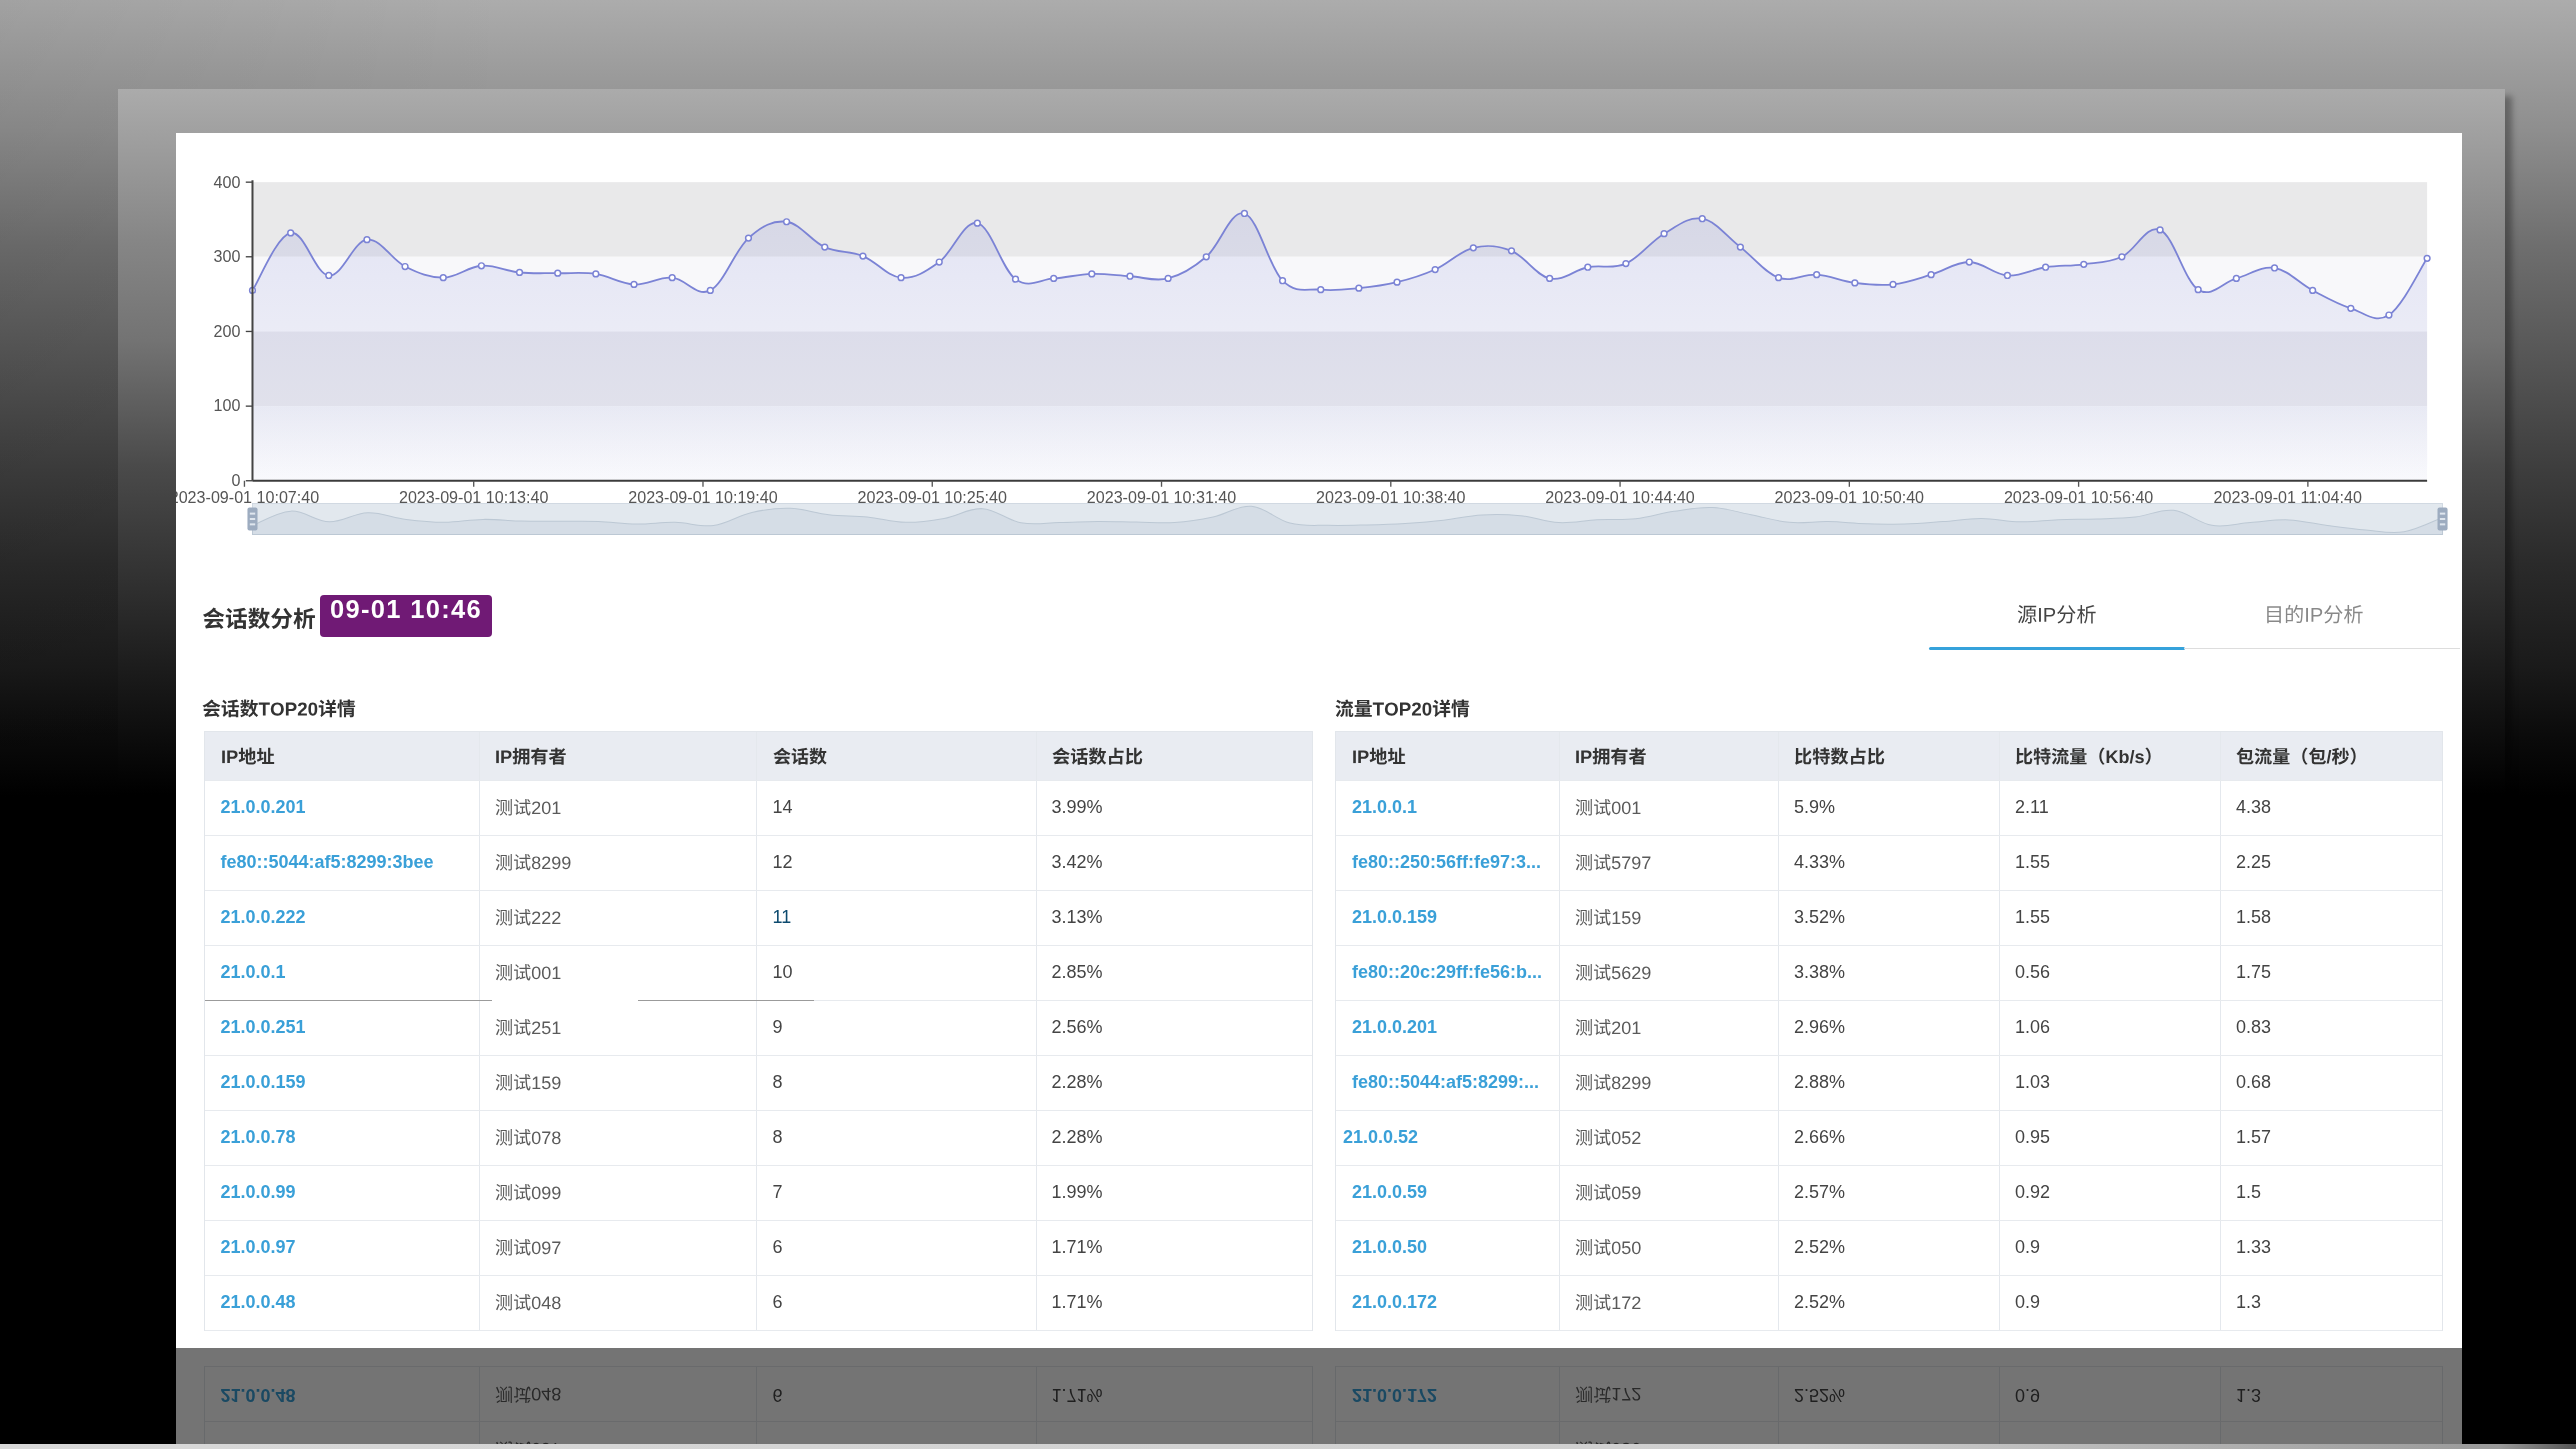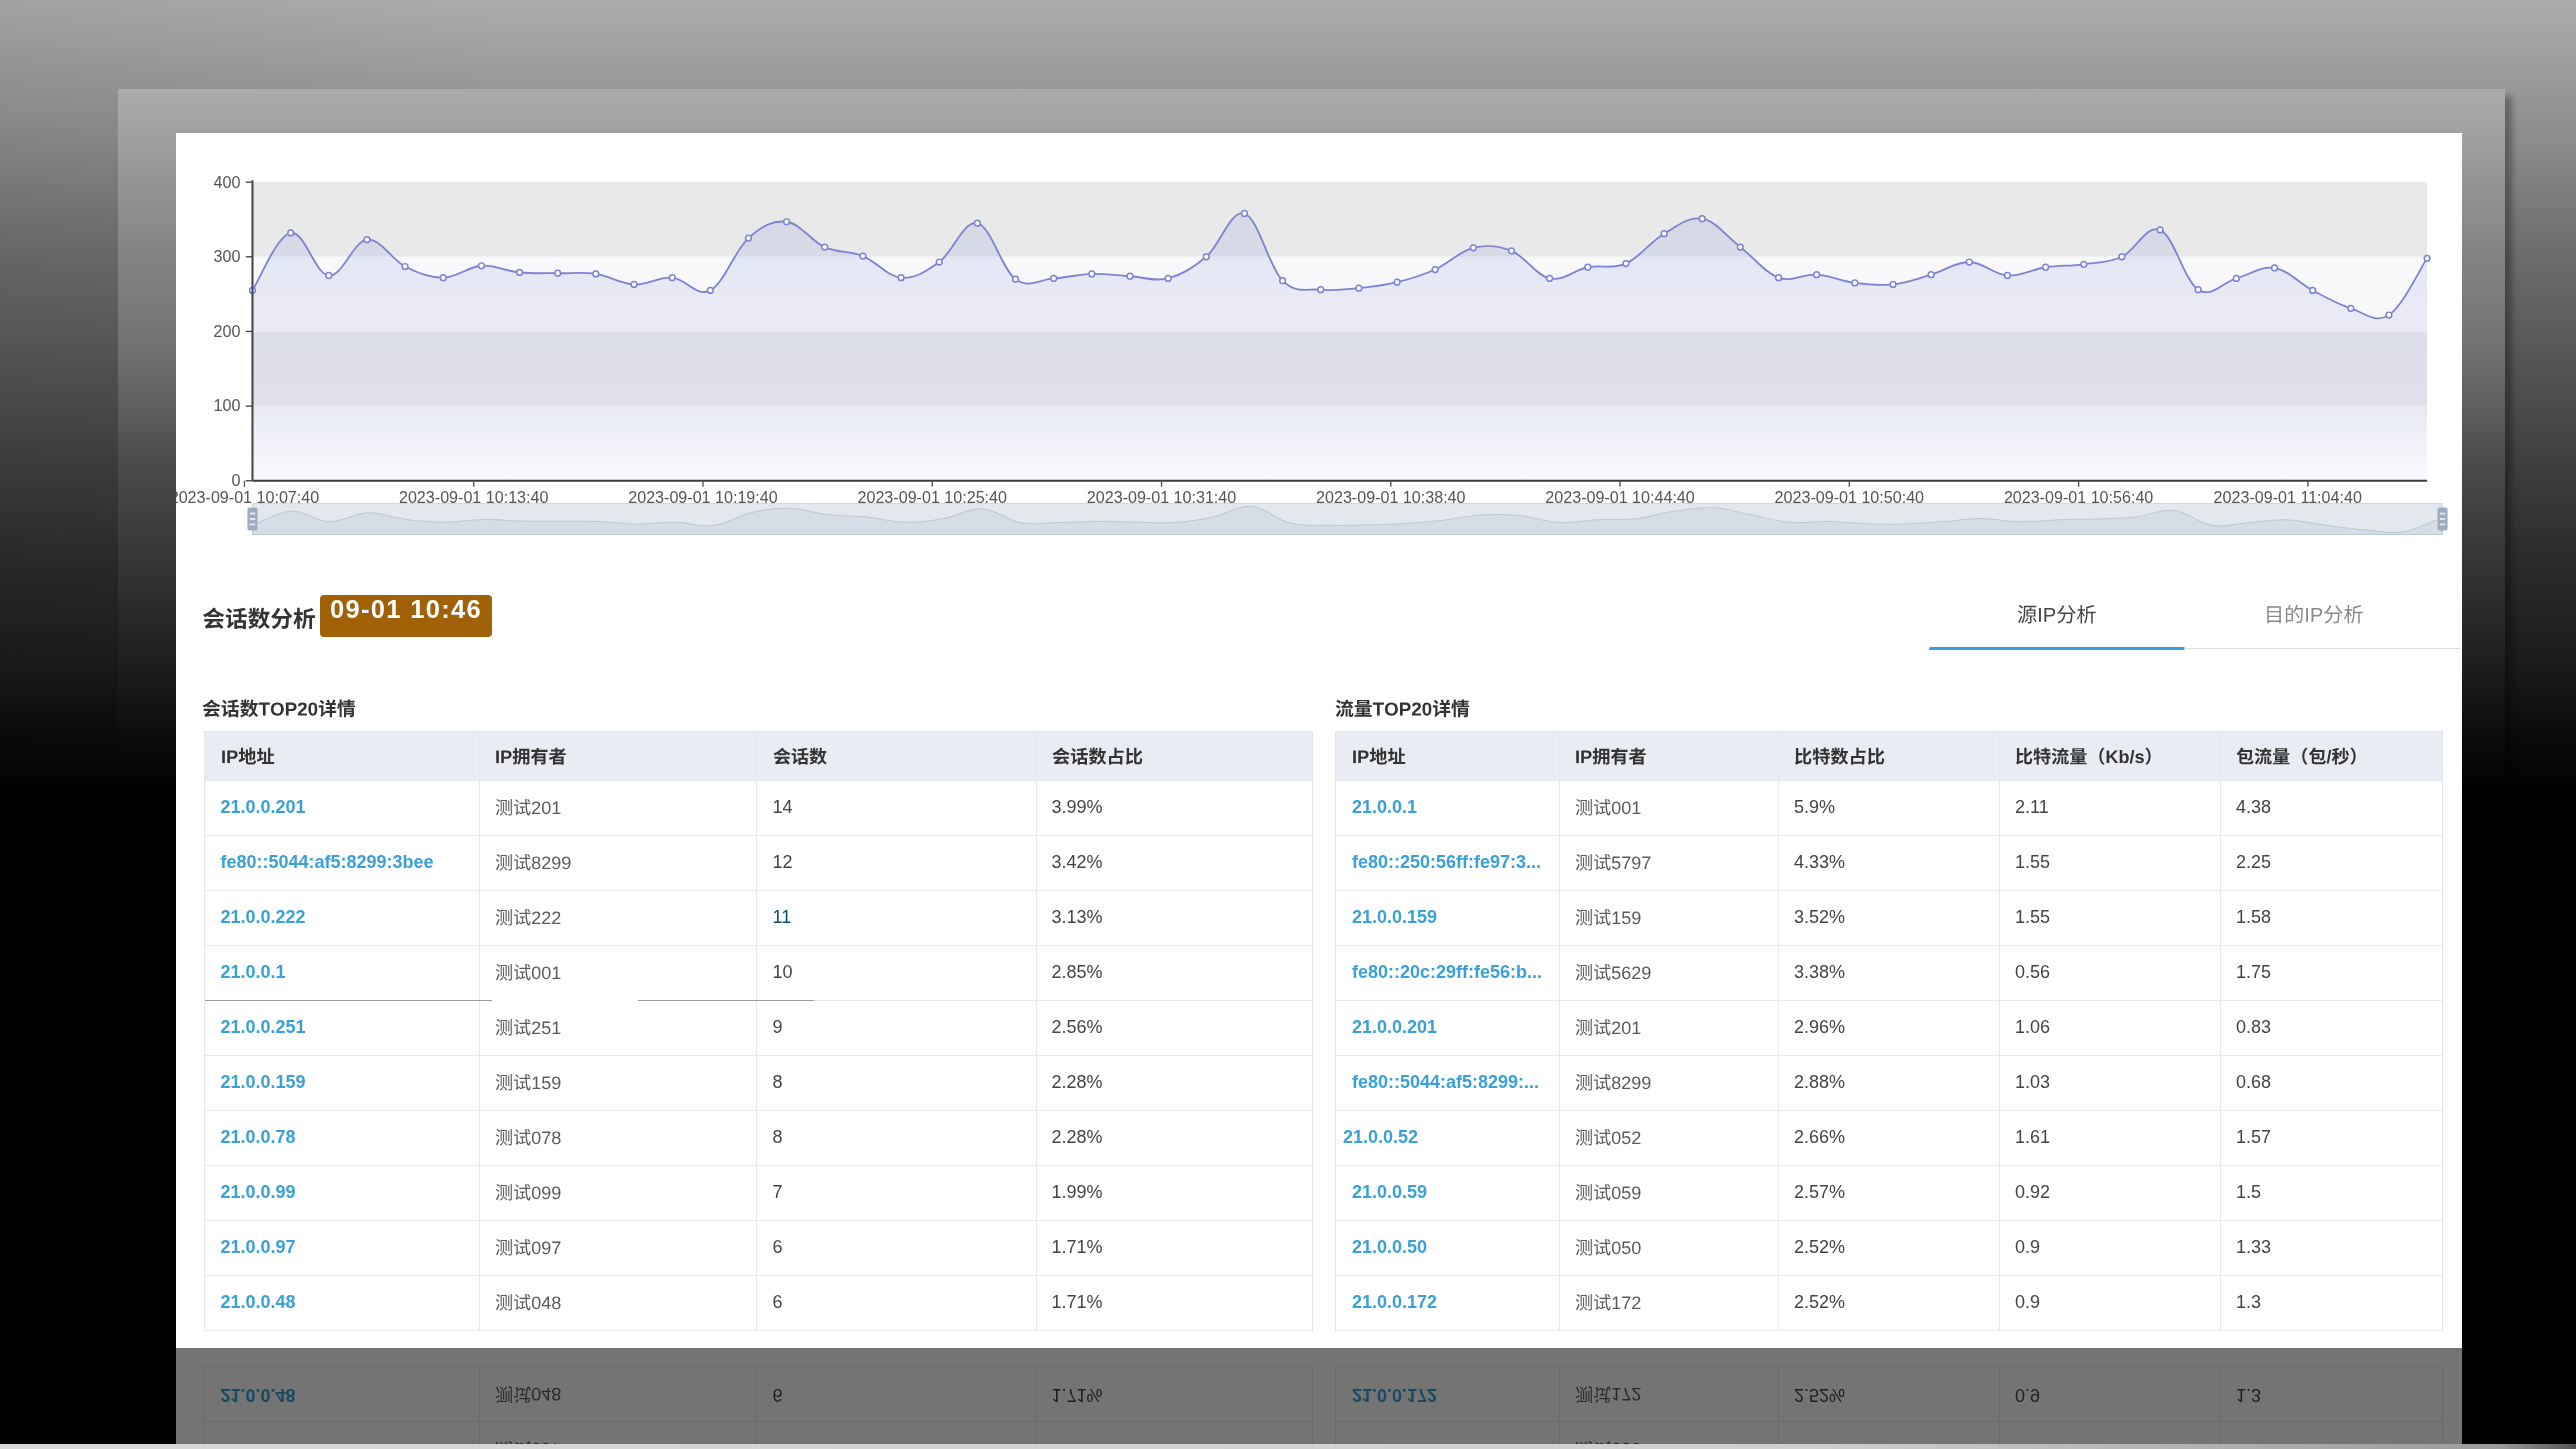--- a/index.html
+++ b/index.html
@@ -190,21 +190,21 @@
       </svg>
       <div style="position:absolute;left:26px;top:474px;">
         <svg width="114" height="26" viewBox="0 0 170 39" fill="#333" style="">
           <use href="#g0" transform="translate(0.0 29.9) scale(0.0340)"></use>
           <use href="#g1" transform="translate(34.0 29.9) scale(0.0340)"></use>
           <use href="#g2" transform="translate(68.0 29.9) scale(0.0340)"></use>
           <use href="#g3" transform="translate(102.0 29.9) scale(0.0340)"></use>
           <use href="#g4" transform="translate(136.0 29.9) scale(0.0340)"></use>
         </svg>
       </div>
-      <div style="position:absolute;left:144px;top:462px;width:172px;height:42px;background:#a16207;border-radius:4px;text-align:center;line-height:42px;font:700 25.5px 'Liberation Sans',sans-serif;color:#fff;letter-spacing:1.3px">09-01 10:46</div>
+      <div style="position:absolute;left:144px;top:462px;width:172px;height:42px;background:#701a75;border-radius:4px;text-align:center;line-height:42px;font:700 25.5px 'Liberation Sans',sans-serif;color:#fff;letter-spacing:1.3px">09-01 10:46</div>
       <div style="position:absolute;left:1841px;top:471px;">
         <svg width="80" height="23" viewBox="0 0 119 34" fill="#444" style="">
           <use href="#g5" transform="translate(0.0 26.4) scale(0.0300)"></use>
           <use href="#g6" transform="translate(30.0 26.4) scale(0.0300)"></use>
           <use href="#g7" transform="translate(38.3 26.4) scale(0.0300)"></use>
           <use href="#g8" transform="translate(58.3 26.4) scale(0.0300)"></use>
           <use href="#g9" transform="translate(88.3 26.4) scale(0.0300)"></use>
         </svg>
       </div>
       <div style="position:absolute;left:2088px;top:471px;">
@@ -574,21 +574,21 @@
         <div style="position:absolute;left:239px;top:396px;">
           <svg width="67" height="21" viewBox="0 0 100 31" fill="#5a5a5a" style="">
             <use href="#g29" transform="translate(0.0 23.8) scale(0.0270)"></use>
             <use href="#g30" transform="translate(27.0 23.8) scale(0.0270)"></use>
             <use href="#g32" transform="translate(54.0 23.8) scale(0.0270)"></use>
             <use href="#g36" transform="translate(69.0 23.8) scale(0.0270)"></use>
             <use href="#g31" transform="translate(84.0 23.8) scale(0.0270)"></use>
           </svg>
         </div>
         <div style="position:absolute;left:458px;top:395px;font:400 18px 'Liberation Sans',sans-serif;color:#444">2.66%</div>
-        <div style="position:absolute;left:679px;top:395px;font:400 18px 'Liberation Sans',sans-serif;color:#444">1.61</div>
+        <div style="position:absolute;left:679px;top:395px;font:400 18px 'Liberation Sans',sans-serif;color:#444">0.95</div>
         <div style="position:absolute;left:900px;top:395px;font:400 18px 'Liberation Sans',sans-serif;color:#444">1.57</div>
         <div style="position:absolute;left:16px;top:450px;font:700 18px 'Liberation Sans',sans-serif;color:#3aa0d8">21.0.0.59</div>
         <div style="position:absolute;left:239px;top:451px;">
           <svg width="67" height="21" viewBox="0 0 100 31" fill="#5a5a5a" style="">
             <use href="#g29" transform="translate(0.0 23.8) scale(0.0270)"></use>
             <use href="#g30" transform="translate(27.0 23.8) scale(0.0270)"></use>
             <use href="#g32" transform="translate(54.0 23.8) scale(0.0270)"></use>
             <use href="#g36" transform="translate(69.0 23.8) scale(0.0270)"></use>
             <use href="#g35" transform="translate(84.0 23.8) scale(0.0270)"></use>
           </svg>

